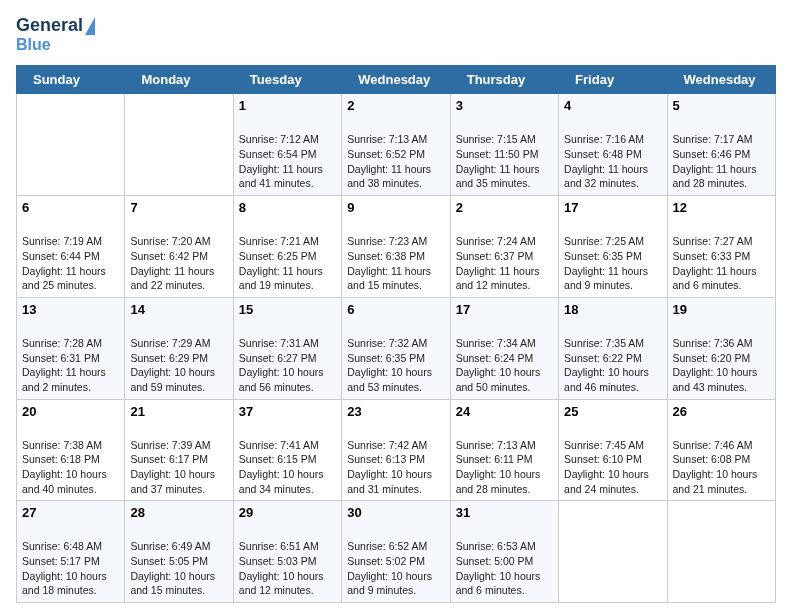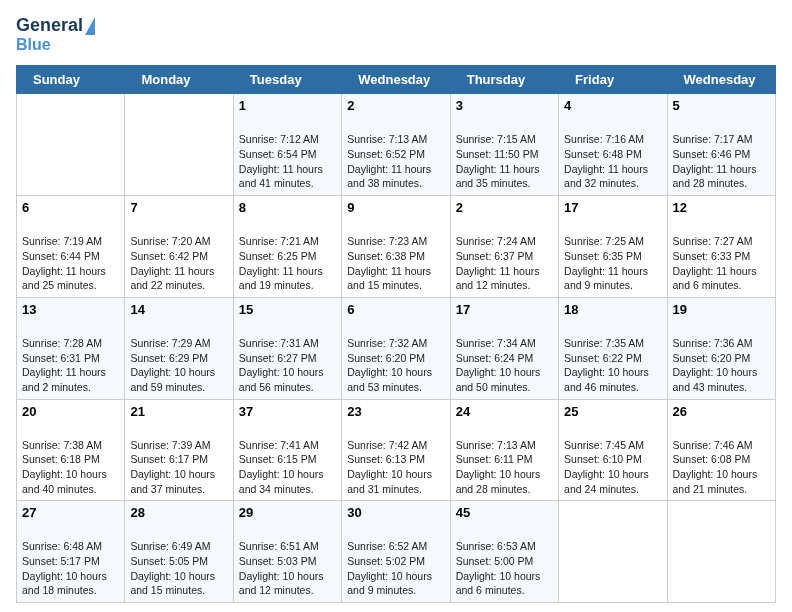--- a/index.html
+++ b/index.html
@@ -219,21 +219,21 @@
         </td>
         <td>
           <span class="day-num">15</span>
           <div class="cell-content">Sunrise: 7:31 AM
 Sunset: 6:27 PM
 Daylight: 10 hours and 56 minutes.</div>
         </td>
         <td>
           <span class="day-num">6</span>
           <div class="cell-content">Sunrise: 7:32 AM
-Sunset: 6:20 PM
+Sunset: 6:35 PM
 Daylight: 10 hours and 53 minutes.</div>
         </td>
         <td>
           <span class="day-num">17</span>
           <div class="cell-content">Sunrise: 7:34 AM
 Sunset: 6:24 PM
 Daylight: 10 hours and 50 minutes.</div>
         </td>
         <td>
           <span class="day-num">18</span>
@@ -311,21 +311,21 @@
 Sunset: 5:03 PM
 Daylight: 10 hours and 12 minutes.</div>
         </td>
         <td>
           <span class="day-num">30</span>
           <div class="cell-content">Sunrise: 6:52 AM
 Sunset: 5:02 PM
 Daylight: 10 hours and 9 minutes.</div>
         </td>
         <td>
-          <span class="day-num">45</span>
+          <span class="day-num">31</span>
           <div class="cell-content">Sunrise: 6:53 AM
 Sunset: 5:00 PM
 Daylight: 10 hours and 6 minutes.</div>
         </td>
         <td class="empty-cell"></td>
         <td class="empty-cell"></td>
       </tr>
     </tbody>
 </table>
 

